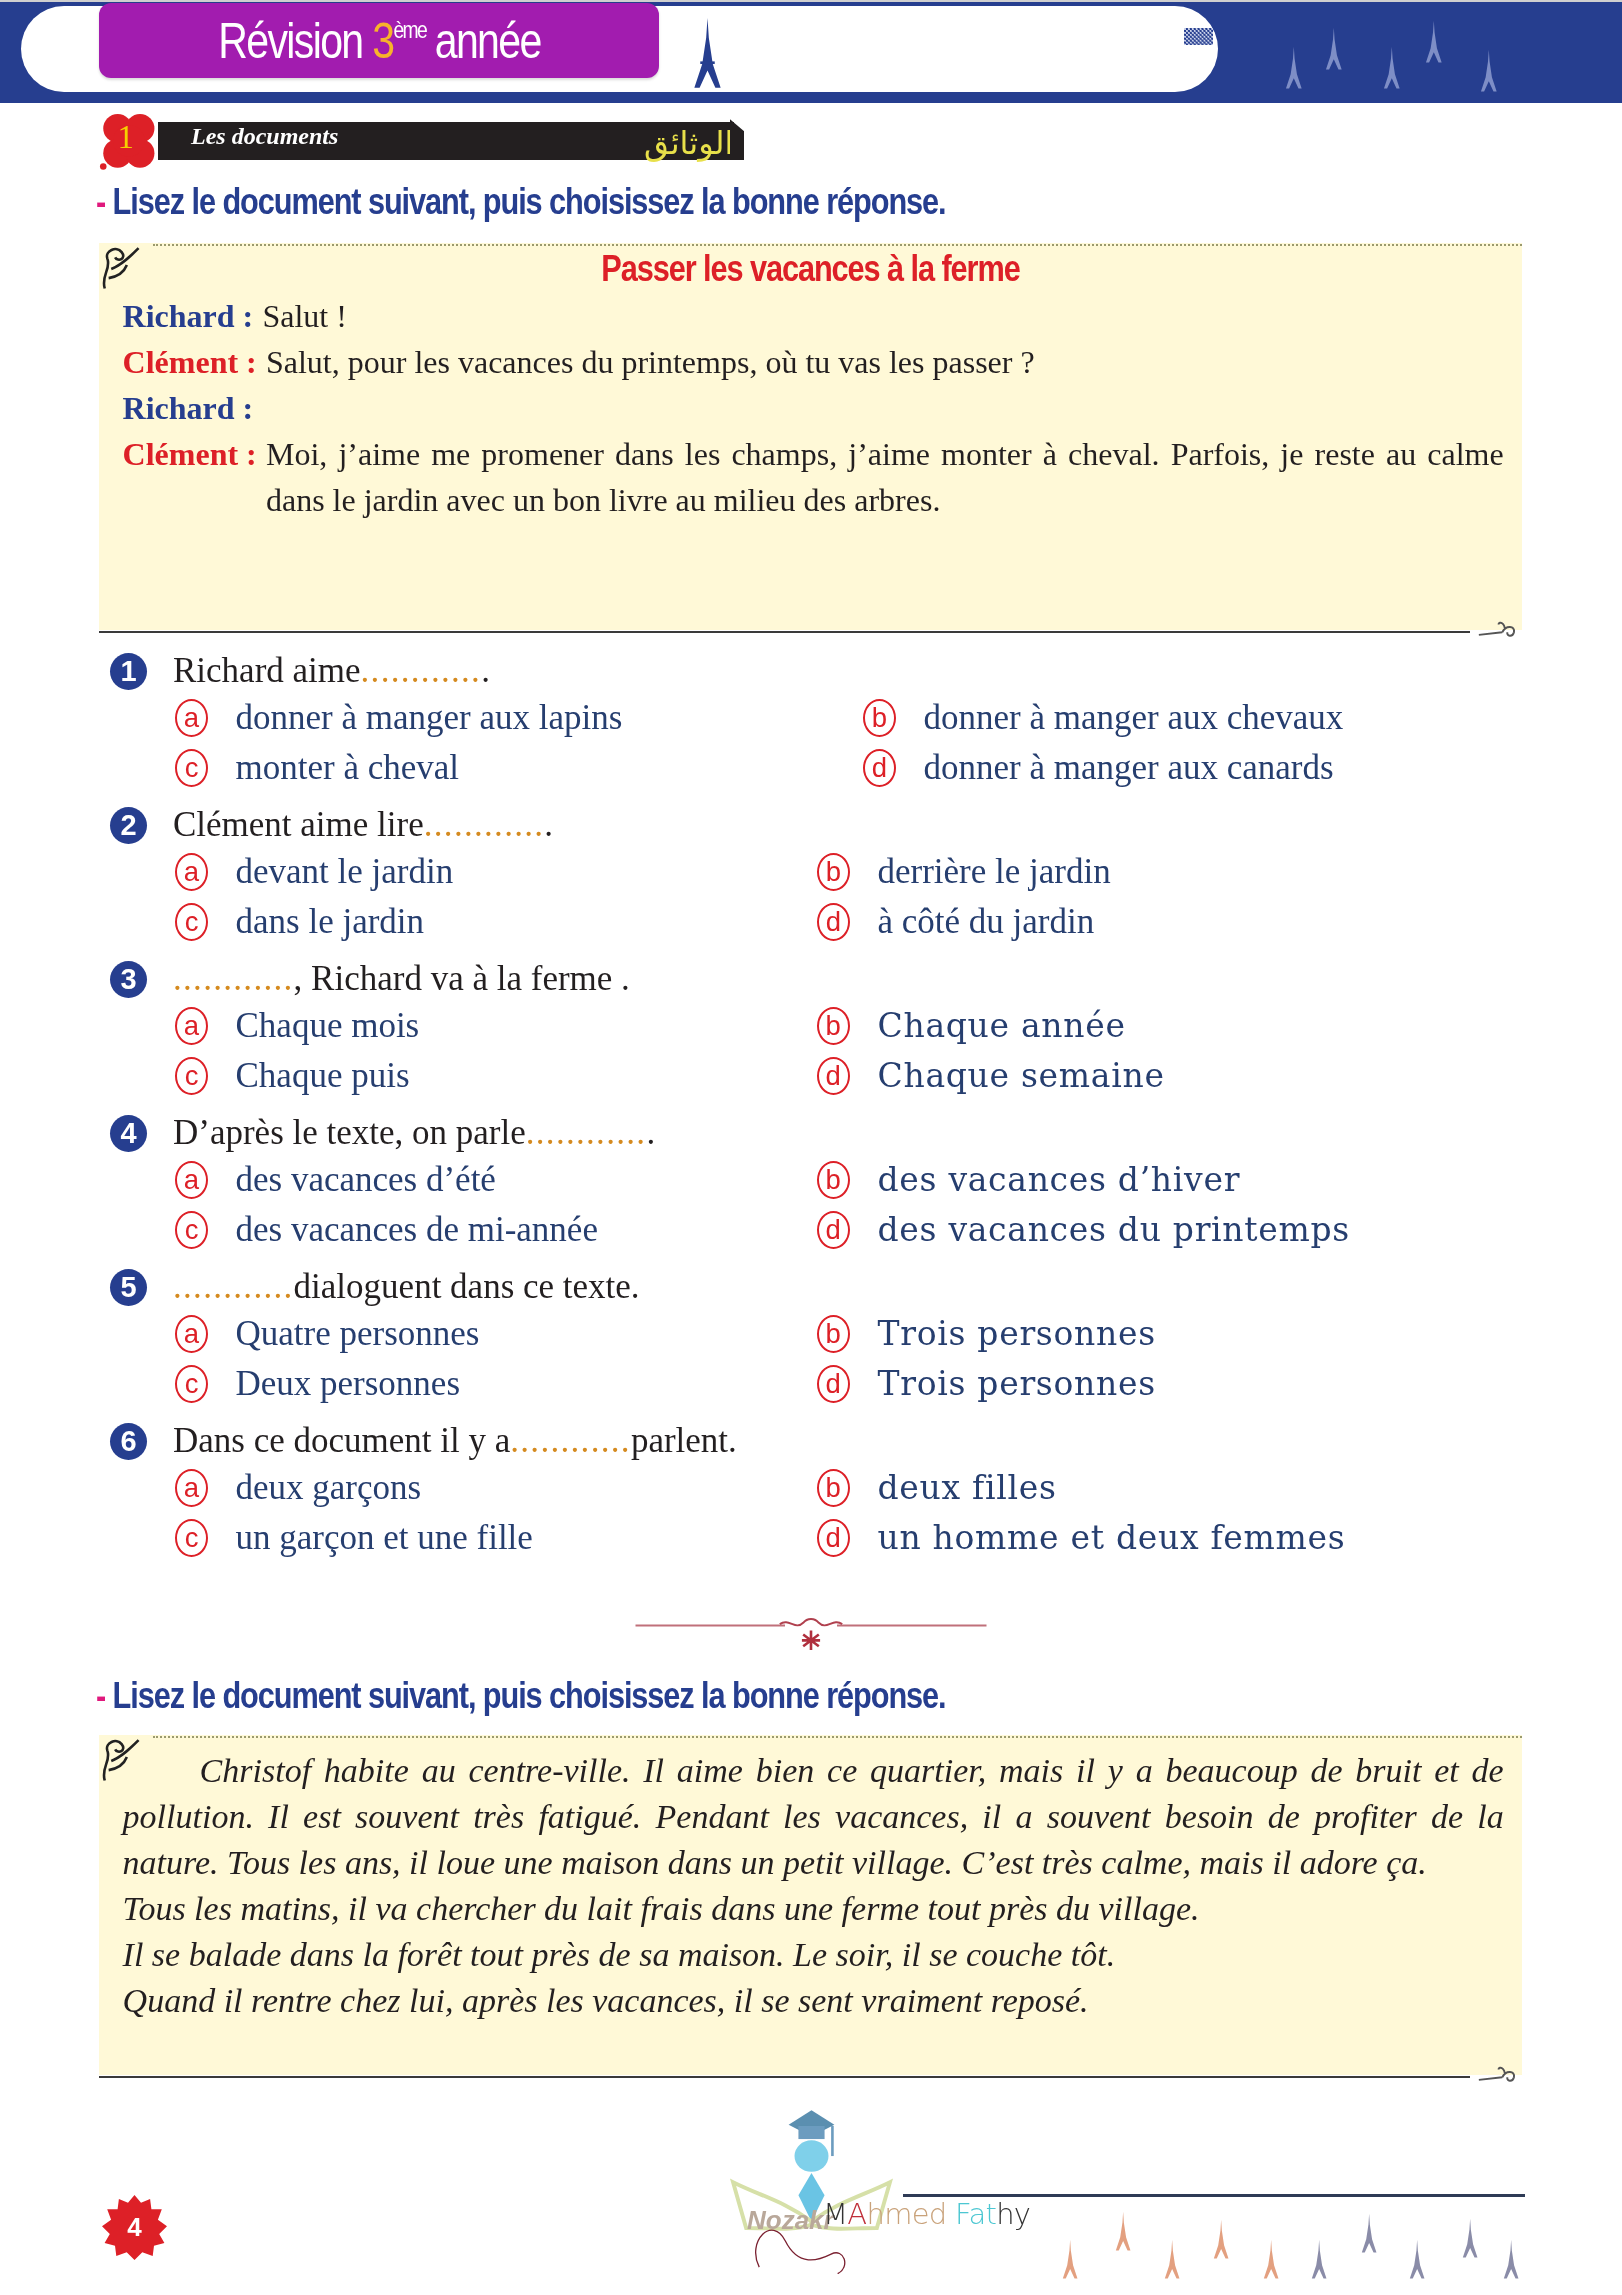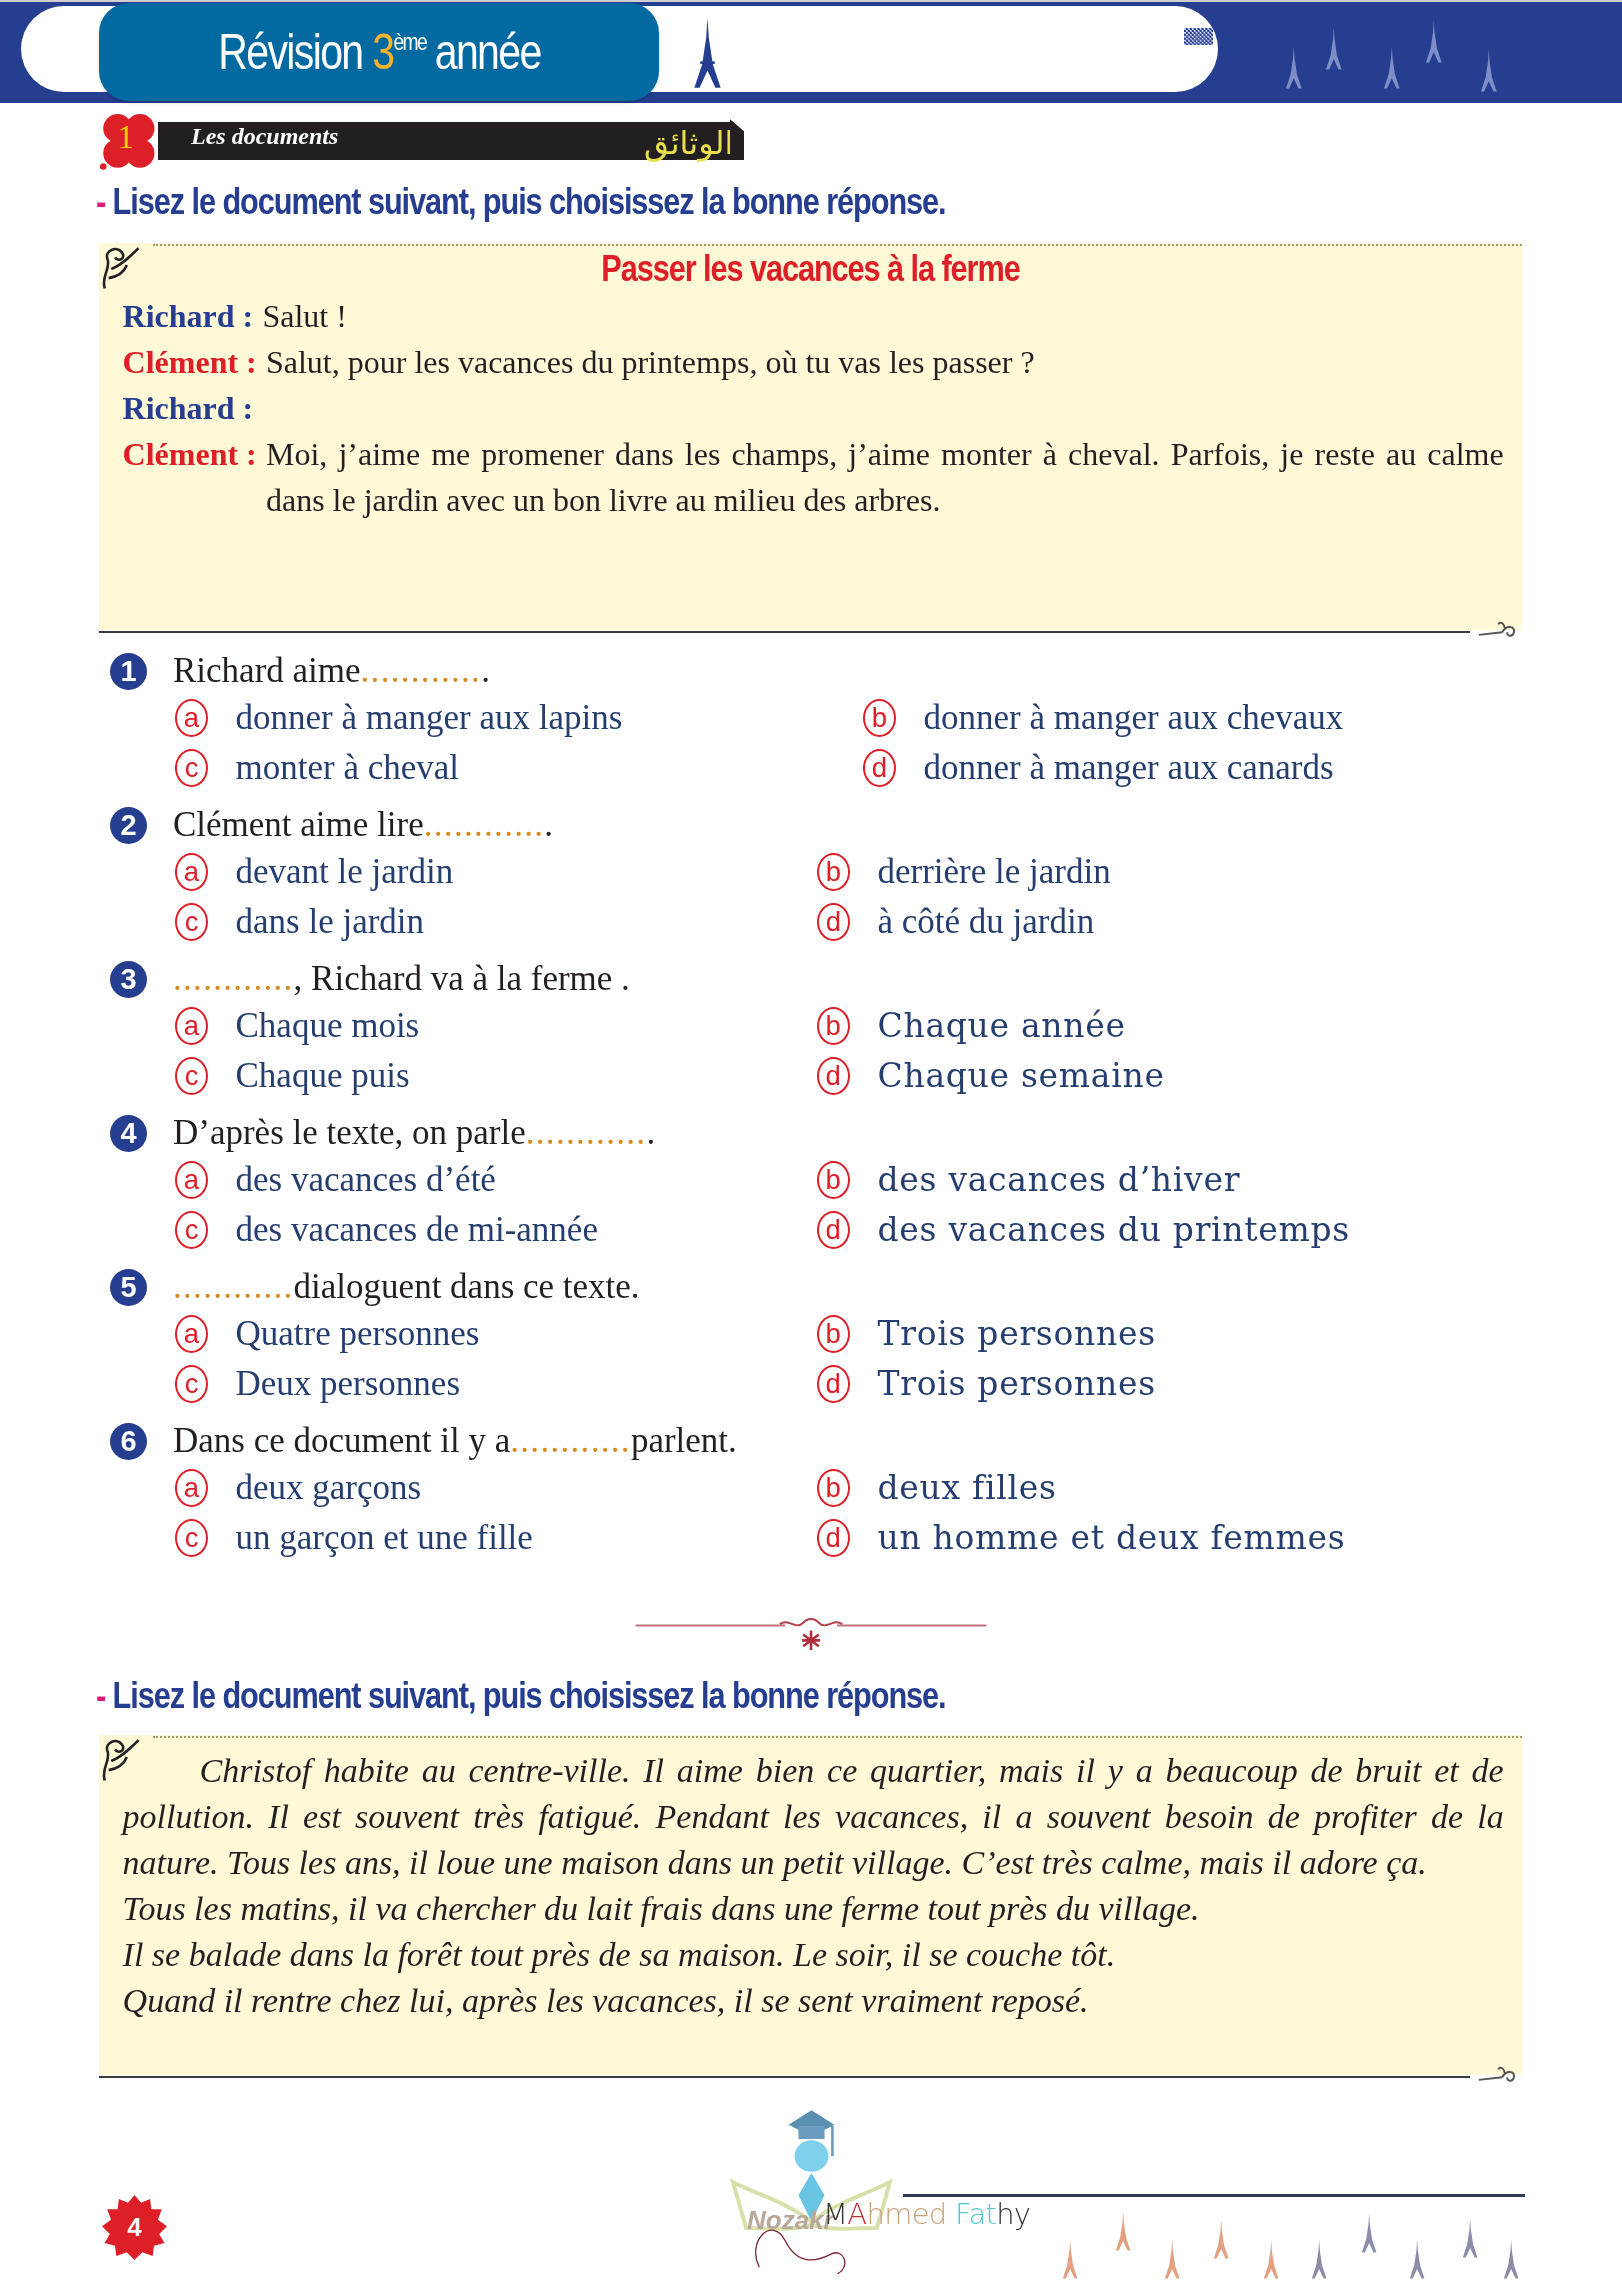--- a/index.html
+++ b/index.html
@@ -1,21 +1,21 @@
 <!DOCTYPE html>
 <html style="font-size:10.5px"><head>
 <meta charset="utf-8">
 <style>
   html, body { margin: 0; padding: 0; background: #ffffff; }
   body { width: 1623px; height: 2295px; position: relative; overflow: hidden; font-family: "Liberation Serif", serif; color: #231f20; }
 
   
   .header-band { position: absolute; left: 0; top: 0; width: 1623px; height: 103px; background: #263e8f; border-top: 2.6px solid #cfcfcf; box-sizing: border-box; }
   .header-band .white-pill { position: absolute; left: 21px; top: 3.9px; width: 1197px; height: 86px; background: #ffffff; border-radius: 46px; }
-  .header-band .title-pill { position: absolute; left: 99px; top: 1.3px; width: 560px; height: 98px; background: #0369a1; border-radius: 30px; display: flex; align-items: center; justify-content: center; box-shadow: 0 1.3px 2.6px rgba(0,0,0,0.15); }
+  .header-band .title-pill { position: absolute; left: 99px; top: 1.3px; width: 560px; height: 75px; background: #a21caf; border-radius: 12px; display: flex; align-items: center; justify-content: center; box-shadow: 0 1.3px 2.6px rgba(0,0,0,0.15); }
   .title-text { font-family: "Liberation Sans", sans-serif; font-size: 50px; color: #ffffff; letter-spacing: -2px; transform: scaleX(0.82); white-space: nowrap; }
   .title-text .ord { color: #f7b32b; }
   .title-text sup { font-size: 23.6px; color: #ffffff; vertical-align: 19.6px; margin-right: 10.5px; }
   .eiffel { position: absolute; }
   .eiffel svg { display: block; }
   .checker { position: absolute; left: 1184px; top: 26px; width: 29px; height: 17px;
     background-image: linear-gradient(45deg, #263e8f 25%, transparent 25%, transparent 75%, #263e8f 75%), linear-gradient(45deg, #263e8f 25%, #cbd3ea 25%, #cbd3ea 75%, #263e8f 75%);
     background-size: 3.9px 3.9px; background-position: 0 0, 2px 2px; }
 
   

